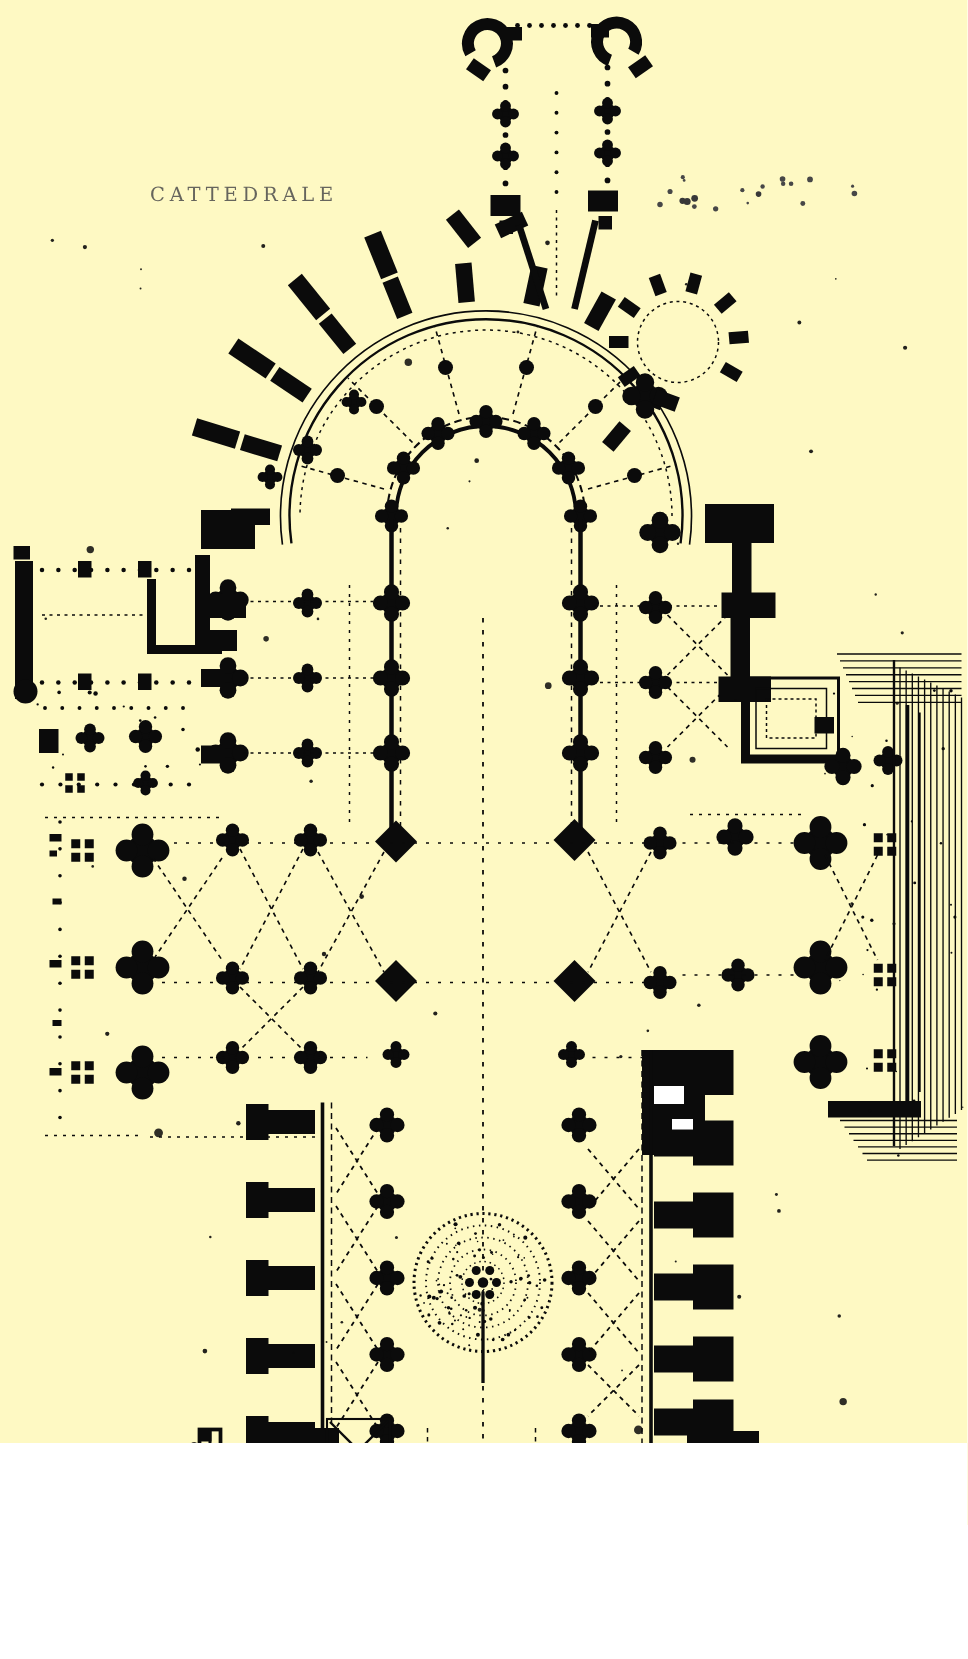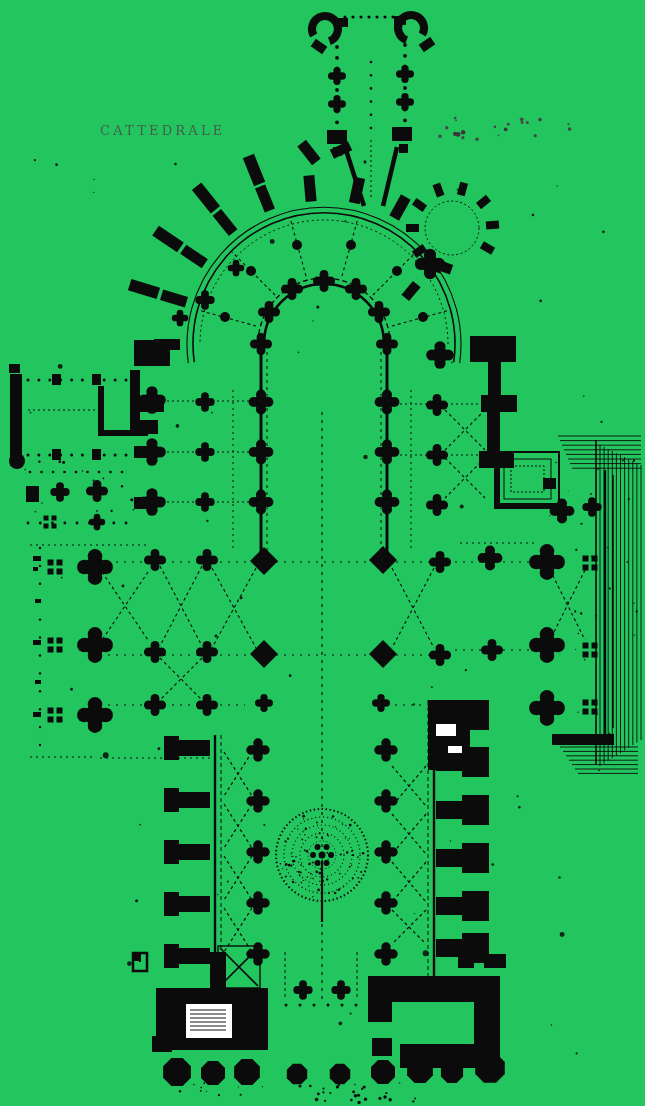--- a/index.html
+++ b/index.html
@@ -1,16 +1,16 @@
 <!DOCTYPE html>
 <html><head>
 <meta charset="utf-8">
 <style>
   html,body{margin:0;padding:0;background:#ffffff;}
-  .plan-wrap{position:relative;width:645px;height:1106px;background:#22c55e;overflow:hidden;}
+  .plan-wrap{position:relative;width:645px;height:962px;background:#fef9c3;overflow:hidden;}
   .caption{position:absolute;left:100px;top:123px;font:13px "DejaVu Serif", serif;
            letter-spacing:3.2px;color:#4c4c4c;filter:blur(.35px);opacity:.85;white-space:nowrap;}
   #plan-svg{position:absolute;left:0;top:0;filter:blur(.22px) contrast(1.06);}
 </style>
 </head>
 <body>
 
 <div class="plan-wrap">
   <div class="caption">CATTEDRALE</div>
   <svg id="plan-svg" width="645" height="1106" viewBox="0 0 645 1106">

